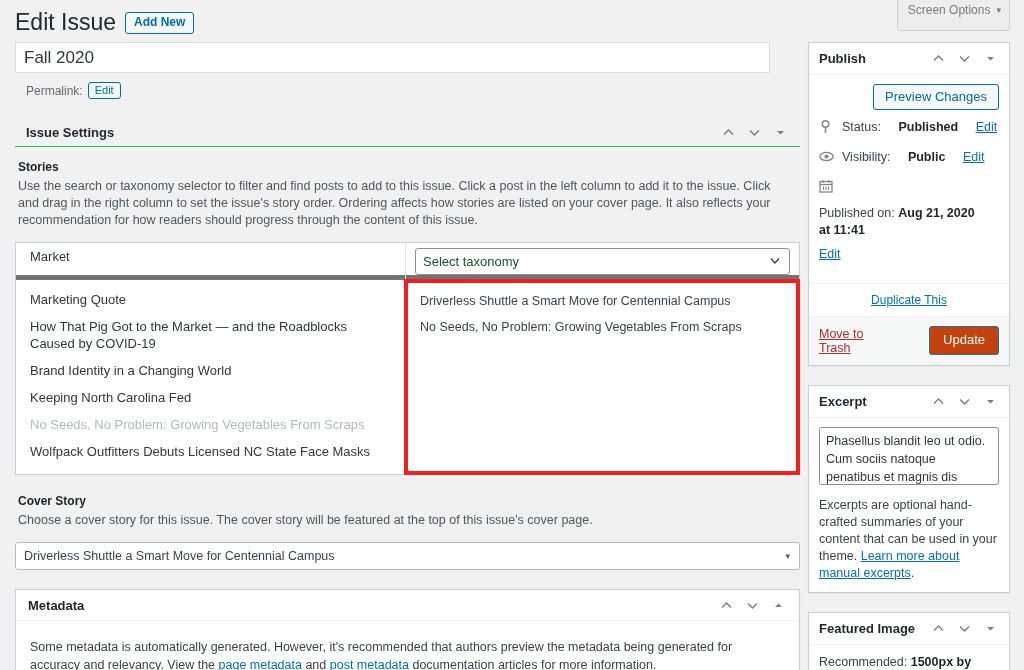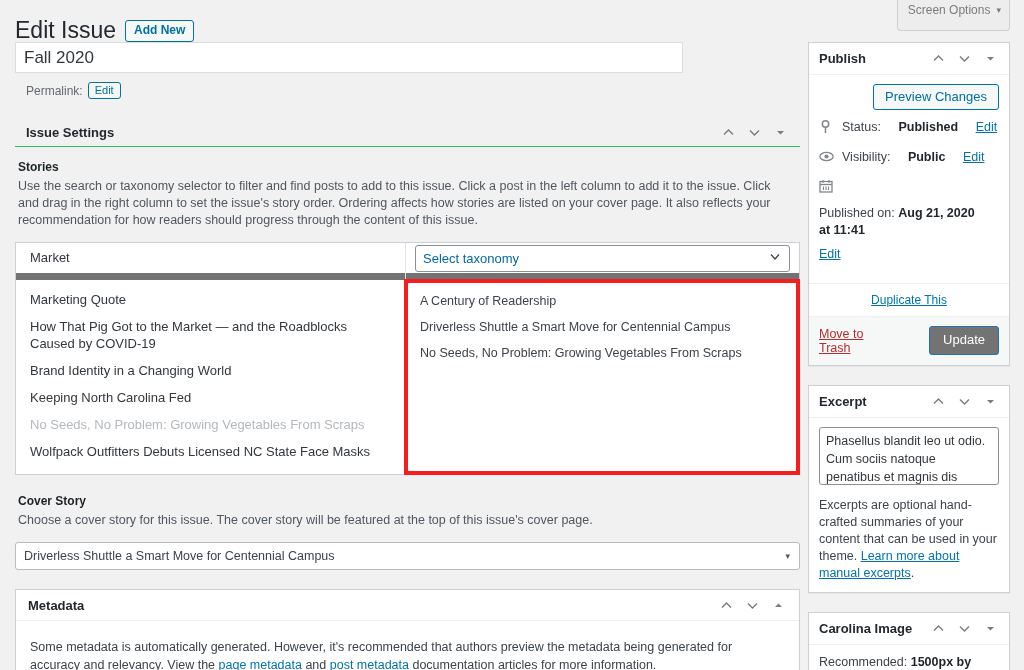--- a/index.html
+++ b/index.html
@@ -30,21 +30,21 @@
     padding: 3px 8px 13px 10px;
     line-height: 14px;
     cursor: pointer;
     display: flex; align-items: center; gap: 6px;
   }
   .caret-down { font-size: 9px; line-height: 9px; }
 
   .wrap { position: absolute; top: 0; left: 0; width: 1024px; height: 670px; }
 
   .page-head {
-    position: absolute; left: 15px; top: 16px;
+    position: absolute; left: 15px; top: 8px;
     display: flex; align-items: center; gap: 9px;
   }
   .page-title {
     font-size: 23px; font-weight: 400; color: #23282d;
     line-height: 29px; margin: 0;
   }
   .add-new-btn {
     border: 1px solid #0071a1;
     color: #0071a1;
     background: #f6f7f7;
@@ -58,21 +58,21 @@
   .col-main {
     position: absolute; left: 15px; top: 42px;
     width: 785px;
   }
   .col-side {
     position: absolute; left: 808px; top: 42px;
     width: 202px;
   }
 
   .title-input {
-    width: 668px; height: 31px;
+    width: 755px; height: 31px;
     border: 1px solid #ddd;
     background: #fff;
     font-size: 17px;
     padding: 3px 8px;
     color: #32373c;
     font-family: "Liberation Sans", sans-serif;
     outline: none;
   }
   .permalink-row {
     margin-top: 9px; padding-left: 11px;
@@ -141,41 +141,41 @@
     position: relative;
   }
   .stories-left {
     width: 390px;
     border-right: 1px solid #e2e4e7;
     background: #fff;
   }
   .stories-right { flex: 1; background: #fff; }
 
   .taxonomy-row {
-    display: flex; align-items: center;
+    display: flex; align-items: flex-end;
     height: 37px;
-    border-bottom: 7px solid #737373;
+    border-bottom: 5px solid #737373;
   }
   .taxonomy-label {
     width: 390px;
     padding-left: 14px;
     font-size: 13px; color: #32373c;
     border-right: 1px solid #e2e4e7;
     line-height: 36px;
   }
   .taxonomy-select-wrap {
     flex: 1;
     padding: 0 9px;
     display: flex; align-items: center;
   }
   .taxonomy-select {
     width: 100%; height: 27px;
     border: 1px solid #8c8f94; border-radius: 3px;
     background: #fff;
-    font-size: 13px; color: #0369a1;
+    font-size: 13px; color: #14532d;
     padding: 0 24px 0 7px;
     display: flex; align-items: center;
     position: relative;
     cursor: pointer;
   }
   .taxonomy-select .chev {
     position: absolute; right: 8px; top: 50%;
     transform: translateY(-50%);
     color: #3c434a;
   }
@@ -364,21 +364,20 @@
                   <span>Select taxonomy</span>
                   <span class="chev">
                     <svg width="12" height="12" viewBox="0 0 12 12">
                         <path d="M2 4 L6 8.5 L10 4" fill="none" stroke="currentColor" stroke-width="1.3"></path>
                       </svg>
                   </span>
                 </div>
               </div>
             </div>
             <div class="story-right-list">
-              <div class="story-right-item">A Century of Readership</div>
               <div class="story-right-item">Driverless Shuttle a Smart Move for Centennial Campus</div>
               <div class="story-right-item">No Seeds, No Problem: Growing Vegetables From Scraps</div>
             </div>
           </div>
 
           <div class="red-highlight" style="inset: 36px -1px -1px 388px; border-color: rgb(245, 29, 29);"></div>
         </div>
 
         <div class="field-label" style="margin-top:19px;">Cover Story</div>
         <p class="field-desc">Choose a cover story for this issue. The cover story will be featured at the top of this issue's cover page.</p>
@@ -475,21 +474,21 @@
           <a href="#" style="flex-basis:100%;">Edit</a>
         </div>
       </div>
       <hr class="side-sep">
       <div class="dup-row">
         <a href="#">Duplicate This</a>
       </div>
       <hr class="side-sep">
       <div class="footer-row">
         <a class="trash-link" href="#" style="color: rgb(179, 45, 46);">Move to Trash</a>
-        <button class="update-btn" style="background: #737373; border-color: rgb(34, 113, 177); margin-left: 32px;">Update</button>
+        <button class="update-btn" style="background: #c2410c; border-color: rgb(34, 113, 177); margin-left: 32px;">Update</button>
       </div>
     </div>
 
     <div class="side-box">
       <div class="side-header">
         <span class="side-title">Excerpt</span>
         <div class="postbox-controls">
           <span class="ctrl-icon">
             <svg width="13" height="13" viewBox="0 0 13 13">
                 <path d="M2 8.5 L6.5 4 L11 8.5" fill="none" stroke="currentColor" stroke-width="1.4"></path>
@@ -508,21 +507,21 @@
         </div>
       </div>
       <div class="side-body">
         <textarea class="excerpt-textarea" style="">Phasellus blandit leo ut odio. Cum sociis natoque penatibus et magnis dis parturient montes, nascetur</textarea>
         <p class="excerpt-help"><span>Excerpts are optional hand-crafted summaries of your content that can be used in your theme. </span><a href="#">Learn more about manual excerpts</a><span>.</span></p>
       </div>
     </div>
 
     <div class="side-box">
       <div class="side-header">
-        <span class="side-title">Carolina Image</span>
+        <span class="side-title">Featured Image</span>
         <div class="postbox-controls">
           <span class="ctrl-icon">
             <svg width="13" height="13" viewBox="0 0 13 13">
                 <path d="M2 8.5 L6.5 4 L11 8.5" fill="none" stroke="currentColor" stroke-width="1.4"></path>
               </svg>
           </span>
           <span class="ctrl-icon">
             <svg width="13" height="13" viewBox="0 0 13 13">
                 <path d="M2 4.5 L6.5 9 L11 4.5" fill="none" stroke="currentColor" stroke-width="1.4"></path>
               </svg>

